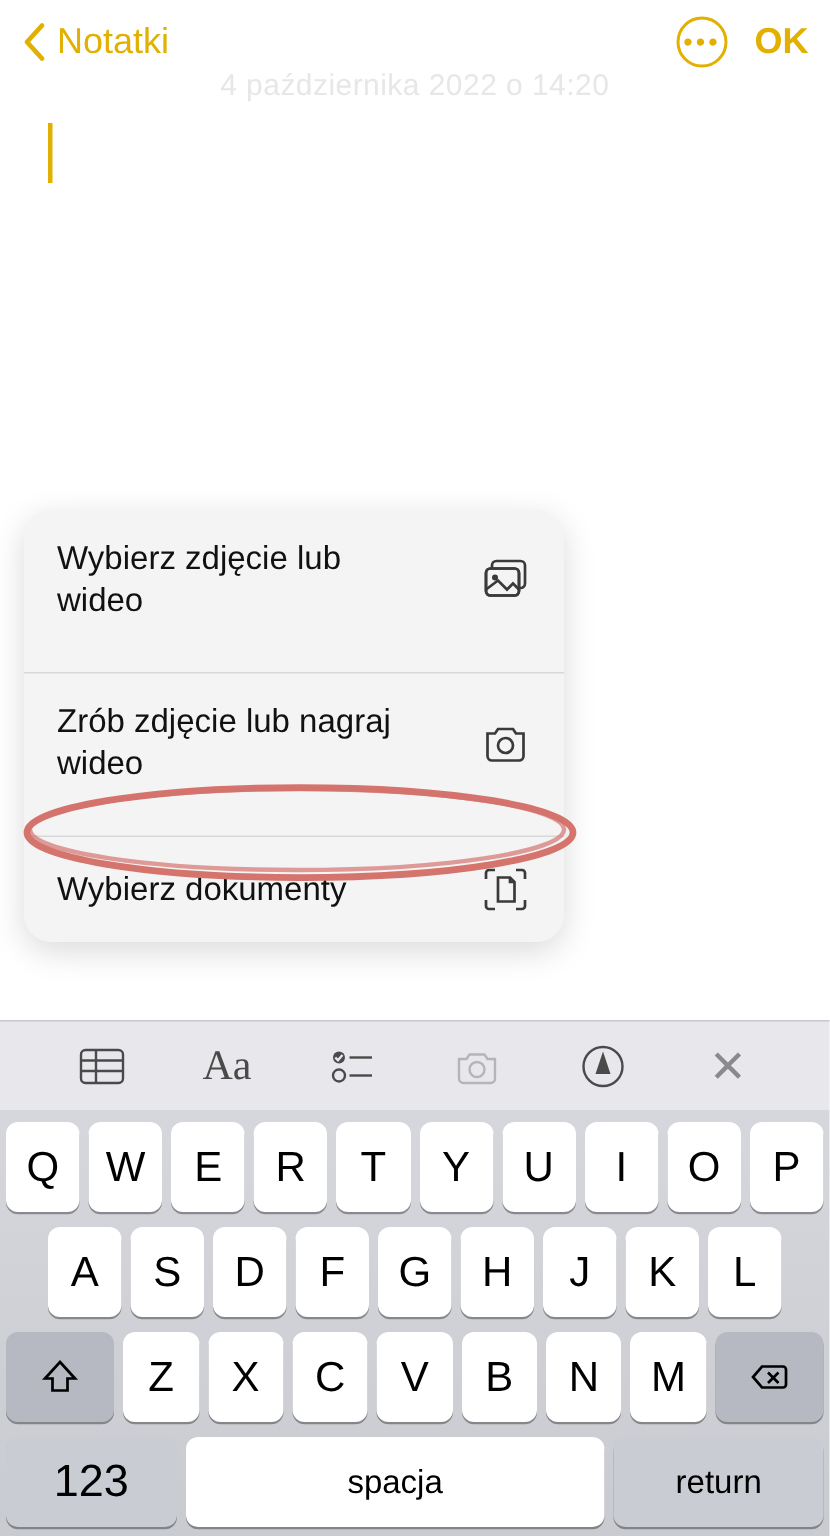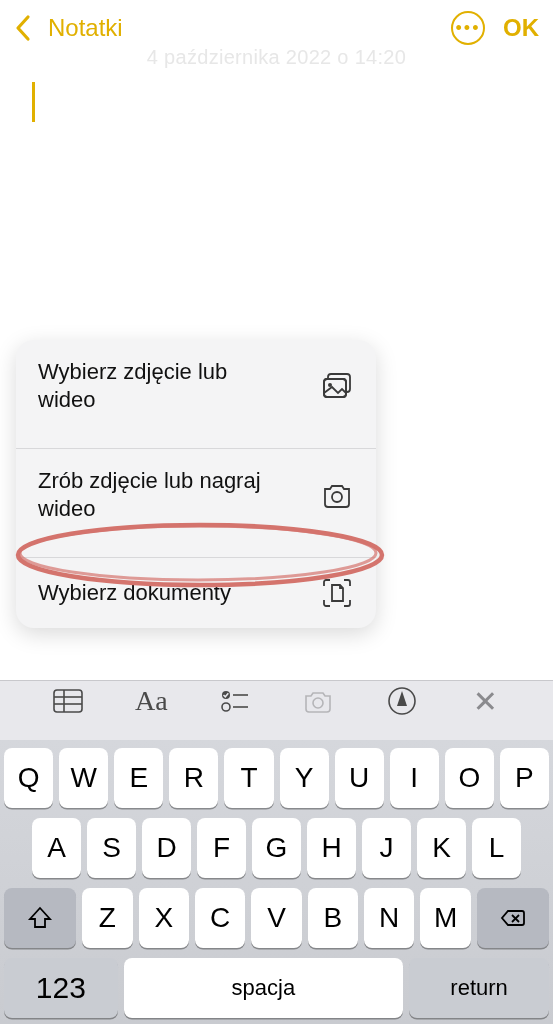--- a/index.html
+++ b/index.html
@@ -18,21 +18,21 @@
     display: flex;
     align-items: center;
     padding: 0 14px;
     color: #e1b000;
     font-size: 24px;
     font-weight: 500;
   }
   .back {
     display: flex;
     align-items: center;
-    gap: 16px;
+    gap: 6px;
     flex: 0 0 auto;
   }
   .back svg { stroke: #e1b000; }
   .header-spacer { flex: 1; }
   .header-more {
     width: 34px; height: 34px;
     border: 2.5px solid #e1b000;
     border-radius: 50%;
     display: flex; align-items: center; justify-content: center;
     margin-right: 18px;
@@ -103,20 +103,21 @@
     stroke-width: 4.5;
     stroke-linecap: round;
   }
 
   
   .fmt-bar {
     height: 60px;
     background: #e8e8ec;
     border-top: 1px solid #c8c8cc;
     display: flex;
+    align-items: center;
     justify-content: space-around;
     padding: 0 26px;
     color: #4a4a4a;
   }
   .fmt-btn { width:40px; height:40px; display:flex; align-items:center; justify-content:center; }
   .fmt-btn svg { width: 34px; height: 34px; stroke:#4a4a4a; fill:none; stroke-width:1.6; }
   .fmt-btn.dim svg { stroke:#b5b5b8; }
   .fmt-btn .aa { font-size:28px; font-family: Georgia, serif; color:#4a4a4a; }
   .fmt-btn.close { font-size:30px; color:#8a8a8e; font-weight:300; }
 

